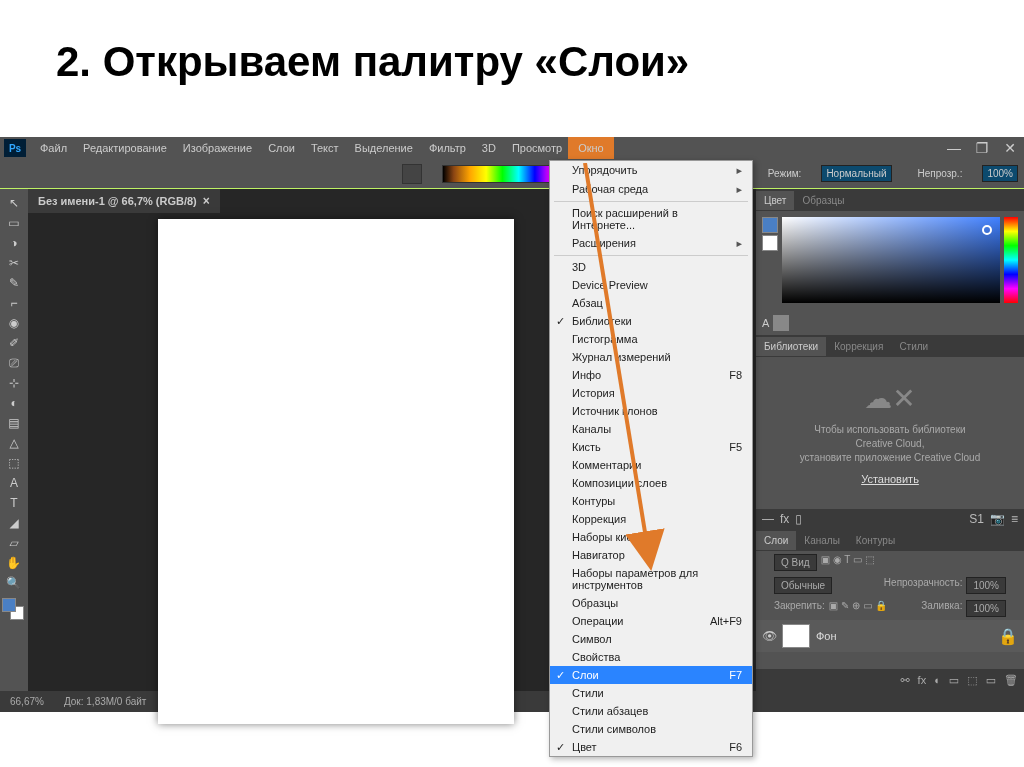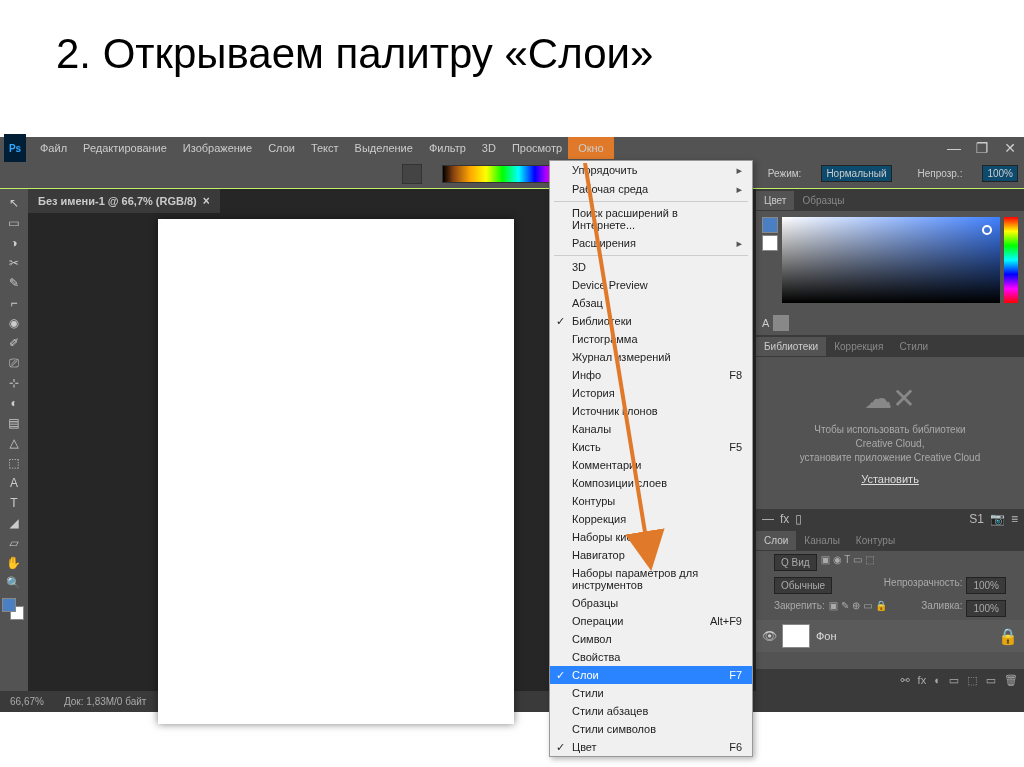--- a/index.html
+++ b/index.html
@@ -1,20 +1,20 @@
 <!DOCTYPE html>
 <html><head>
 <meta charset="utf-8">
 <style>
 * { margin: 0; padding: 0; box-sizing: border-box; font-family: Arial, sans-serif; }
 body { background: #fff; width: 1024px; height: 767px; position: relative; overflow: hidden; }
-.slide-title { font-size: 42px; font-weight: normal; color: #000; padding: 30px 40px 30px 56px; }
+.slide-title { font-size: 42px; font-weight: bold; color: #000; padding: 38px 40px 30px 56px; }
 .ps-window { position: absolute; left: 0; top: 137px; width: 1024px; height: 575px; background: #535353; }
 .menubar { height: 22px; background: #535353; display: flex; align-items: center; padding-left: 4px; position: relative; }
-.ps-logo { width: 22px; height: 28px; background: #001e36; color: #31a8ff; font-size: 10px; font-weight: bold; display: flex; align-items: center; justify-content: center; margin-right: 6px; }
+.ps-logo { width: 22px; height: 18px; background: #001e36; color: #31a8ff; font-size: 10px; font-weight: bold; display: flex; align-items: center; justify-content: center; margin-right: 6px; }
 .menu-item { color: #ccc; font-size: 11px; padding: 3px 8px; cursor: pointer; }
 .menu-item.highlighted { background: #e07a2a; outline: 2px solid #e07a2a; }
 .window-controls { position: absolute; right: 0; top: 0; display: flex; }
 .win-ctrl { width: 28px; height: 22px; color: #ccc; font-size: 14px; display: flex; align-items: center; justify-content: center; cursor: pointer; }
 .optionbar { height: 30px; background: #535353; border-bottom: 1px solid #bef264; display: flex; align-items: center; padding: 0 6px; gap: 20px; justify-content: flex-end; }
 .opt-icon { width: 20px; height: 20px; background: #444; border: 1px solid #333; }
 .gradient-preview { width: 110px; height: 18px; background: linear-gradient(90deg, #000 0%, #8b4513 10%, #ffa500 25%, #ffff00 40%, #00ff00 55%, #00ffff 70%, #0000ff 85%, #ff00ff 100%); border: 1px solid #333; }
 .opt-btn { width: 18px; height: 18px; background: #444; border: 1px solid #333; }
 .opt-label { color: #ccc; font-size: 10px; margin-left: 6px; }
 .opt-dropdown { background: #0c4a6e; color: #ccc; font-size: 10px; padding: 2px 4px; border: 1px solid #222; }

